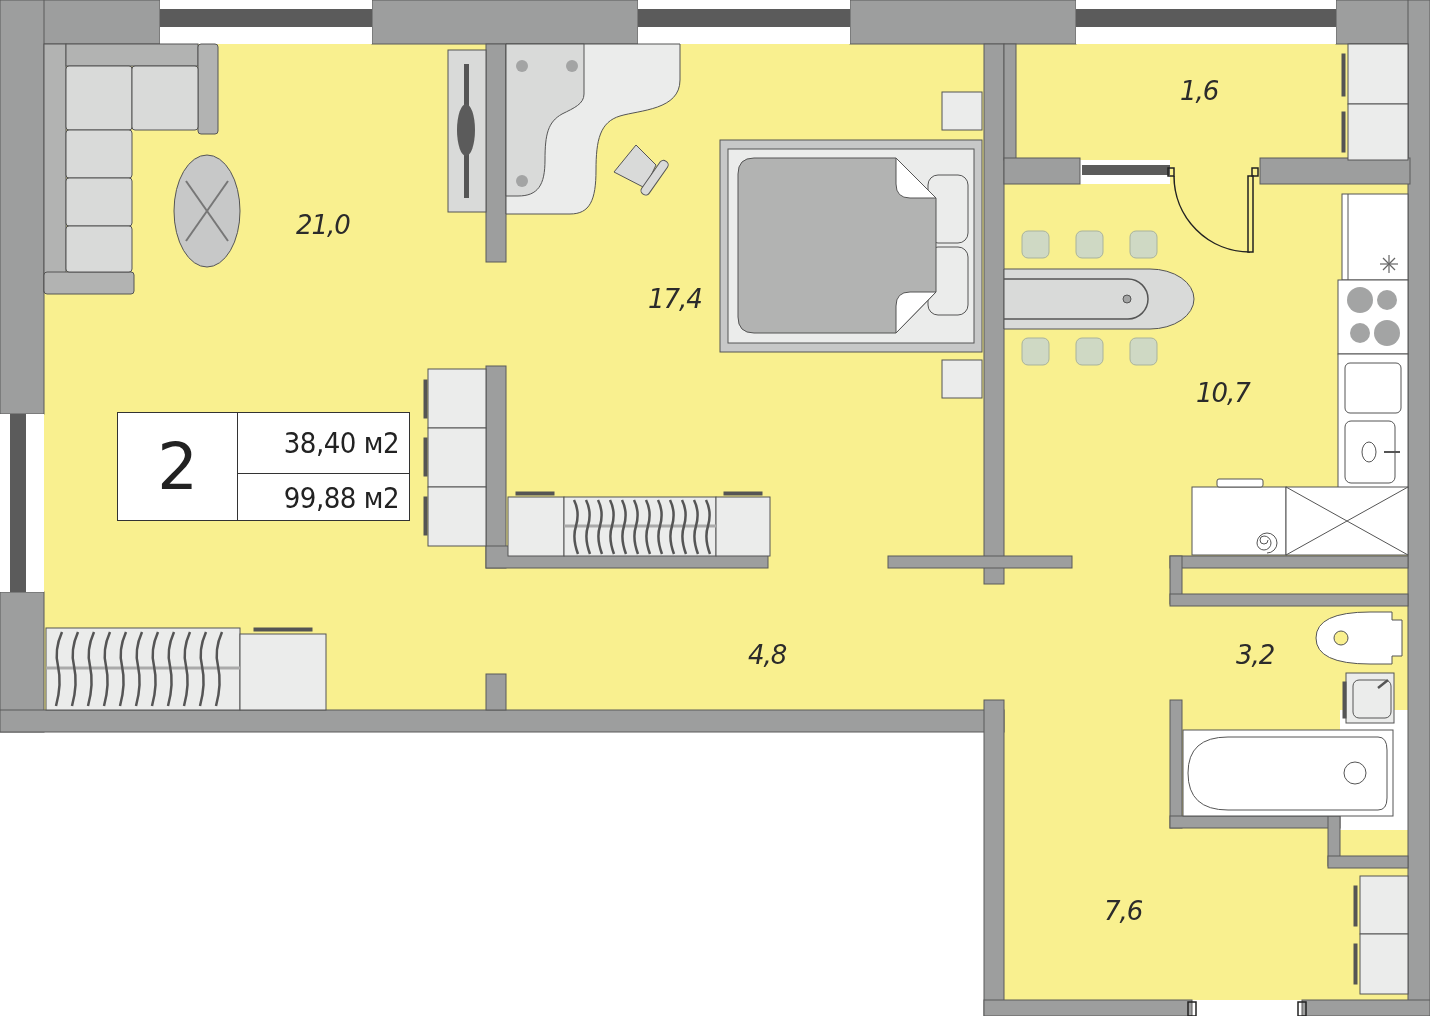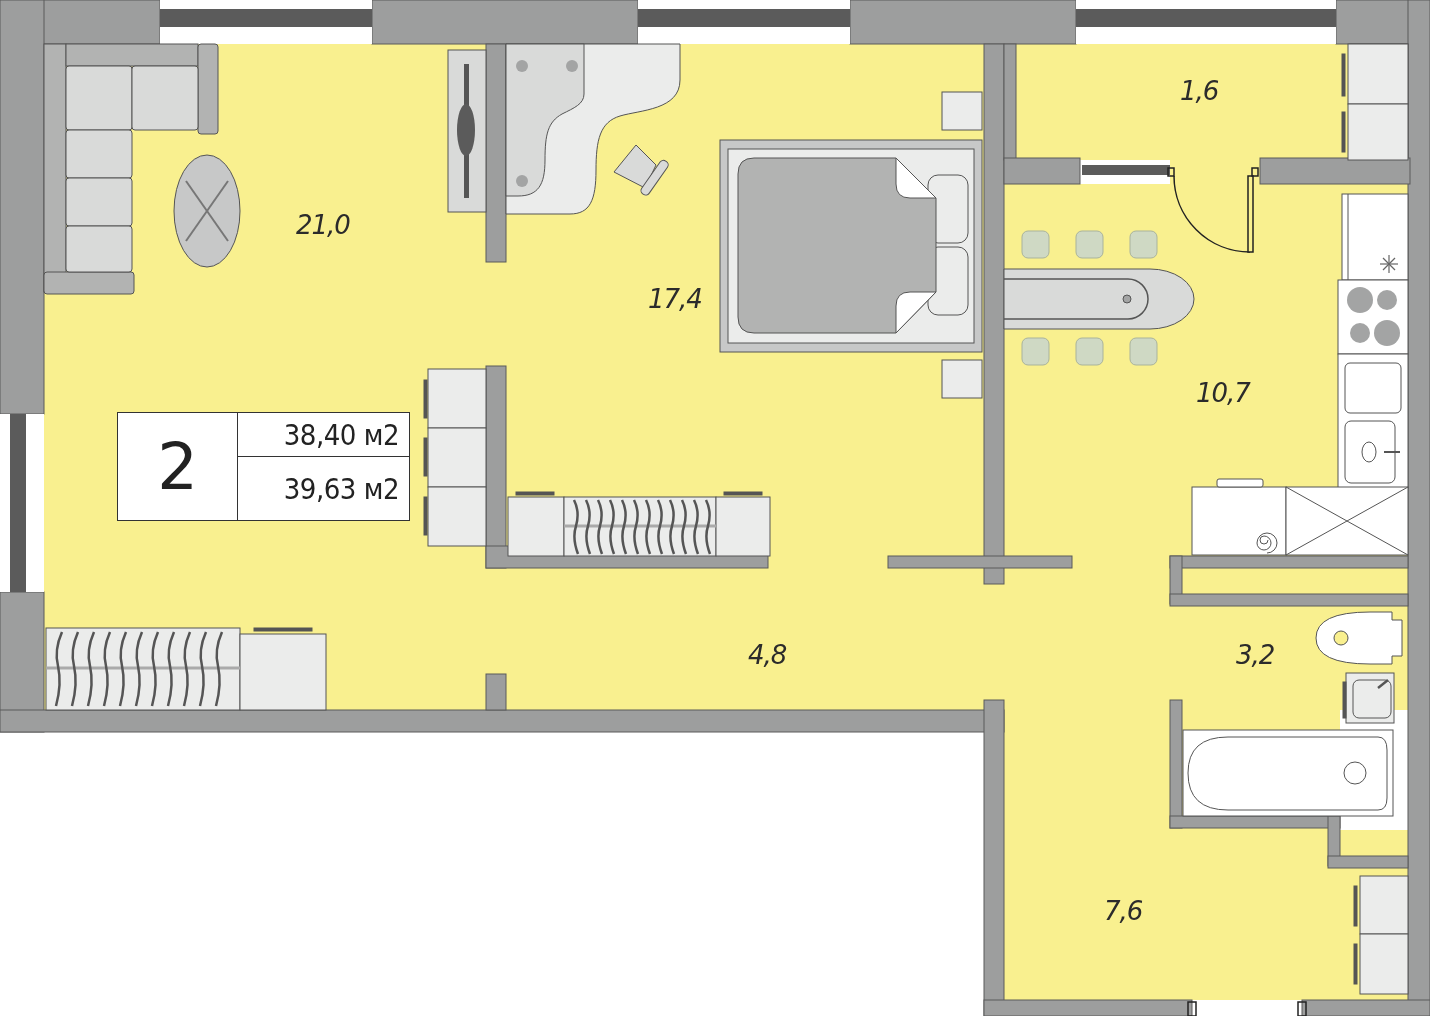--- a/index.html
+++ b/index.html
@@ -1,21 +1,21 @@
 <!DOCTYPE html>
 <html><head>
 <meta charset="utf-8">
 <style>
   html, body { margin: 0; padding: 0; background: #ffffff; }
   body { width: 1430px; height: 1016px; position: relative; overflow: hidden; font-family: "DejaVu Sans", sans-serif; }
   #plan { position: absolute; left: 0; top: 0; width: 1430px; height: 1016px; }
   .room-label { font-family: "DejaVu Sans", sans-serif; font-style: italic; font-size: 26px; fill: #2b2b2b; letter-spacing: -1px; }
   .info-box { position: absolute; left: 117px; top: 412px; width: 293px; height: 109px; background: #ffffff; border: 1px solid #333; box-sizing: border-box; }
   .info-rooms { position: absolute; left: 0; top: 0; width: 119px; height: 107px; border-right: 1px solid #333; display: flex; align-items: center; justify-content: center; font-family: "DejaVu Sans", sans-serif; font-size: 64px; color: #222; }
-  .info-area { position: absolute; left: 120px; width: 171px; height: 44px; display: flex; align-items: center; justify-content: flex-end; padding-right: 10px; box-sizing: border-box; font-family: "DejaVu Sans Condensed", "DejaVu Sans", sans-serif; font-size: 29px; color: #222; letter-spacing: -0.5px; }
+  .info-area { position: absolute; left: 120px; width: 171px; height: 61px; display: flex; align-items: center; justify-content: flex-end; padding-right: 10px; box-sizing: border-box; font-family: "DejaVu Sans Condensed", "DejaVu Sans", sans-serif; font-size: 29px; color: #222; letter-spacing: -0.5px; }
   .info-area.top { top: 0; border-bottom: 1px solid #333; }
   .info-area.bottom { top: 54px; }
 </style>
 </head>
 <body>
 
 <svg id="plan" viewBox="0 0 1430 1016" xmlns="http://www.w3.org/2000/svg">
 
   <g fill="#f9f08f">
     <rect x="44" y="44" width="940" height="666"></rect>
@@ -289,14 +289,14 @@
     <text class="room-label" x="1196" y="402">10,7</text>
     <text class="room-label" x="748" y="664">4,8</text>
     <text class="room-label" x="1236" y="664">3,2</text>
     <text class="room-label" x="1104" y="920">7,6</text>
   </g>
 </svg>
 
 <div class="info-box">
   <div class="info-rooms">2</div>
   <div class="info-area top">38,40 м2</div>
-  <div class="info-area bottom">39,63 м2</div>
+  <div class="info-area bottom">99,88 м2</div>
 </div>
 
 </body></html>

